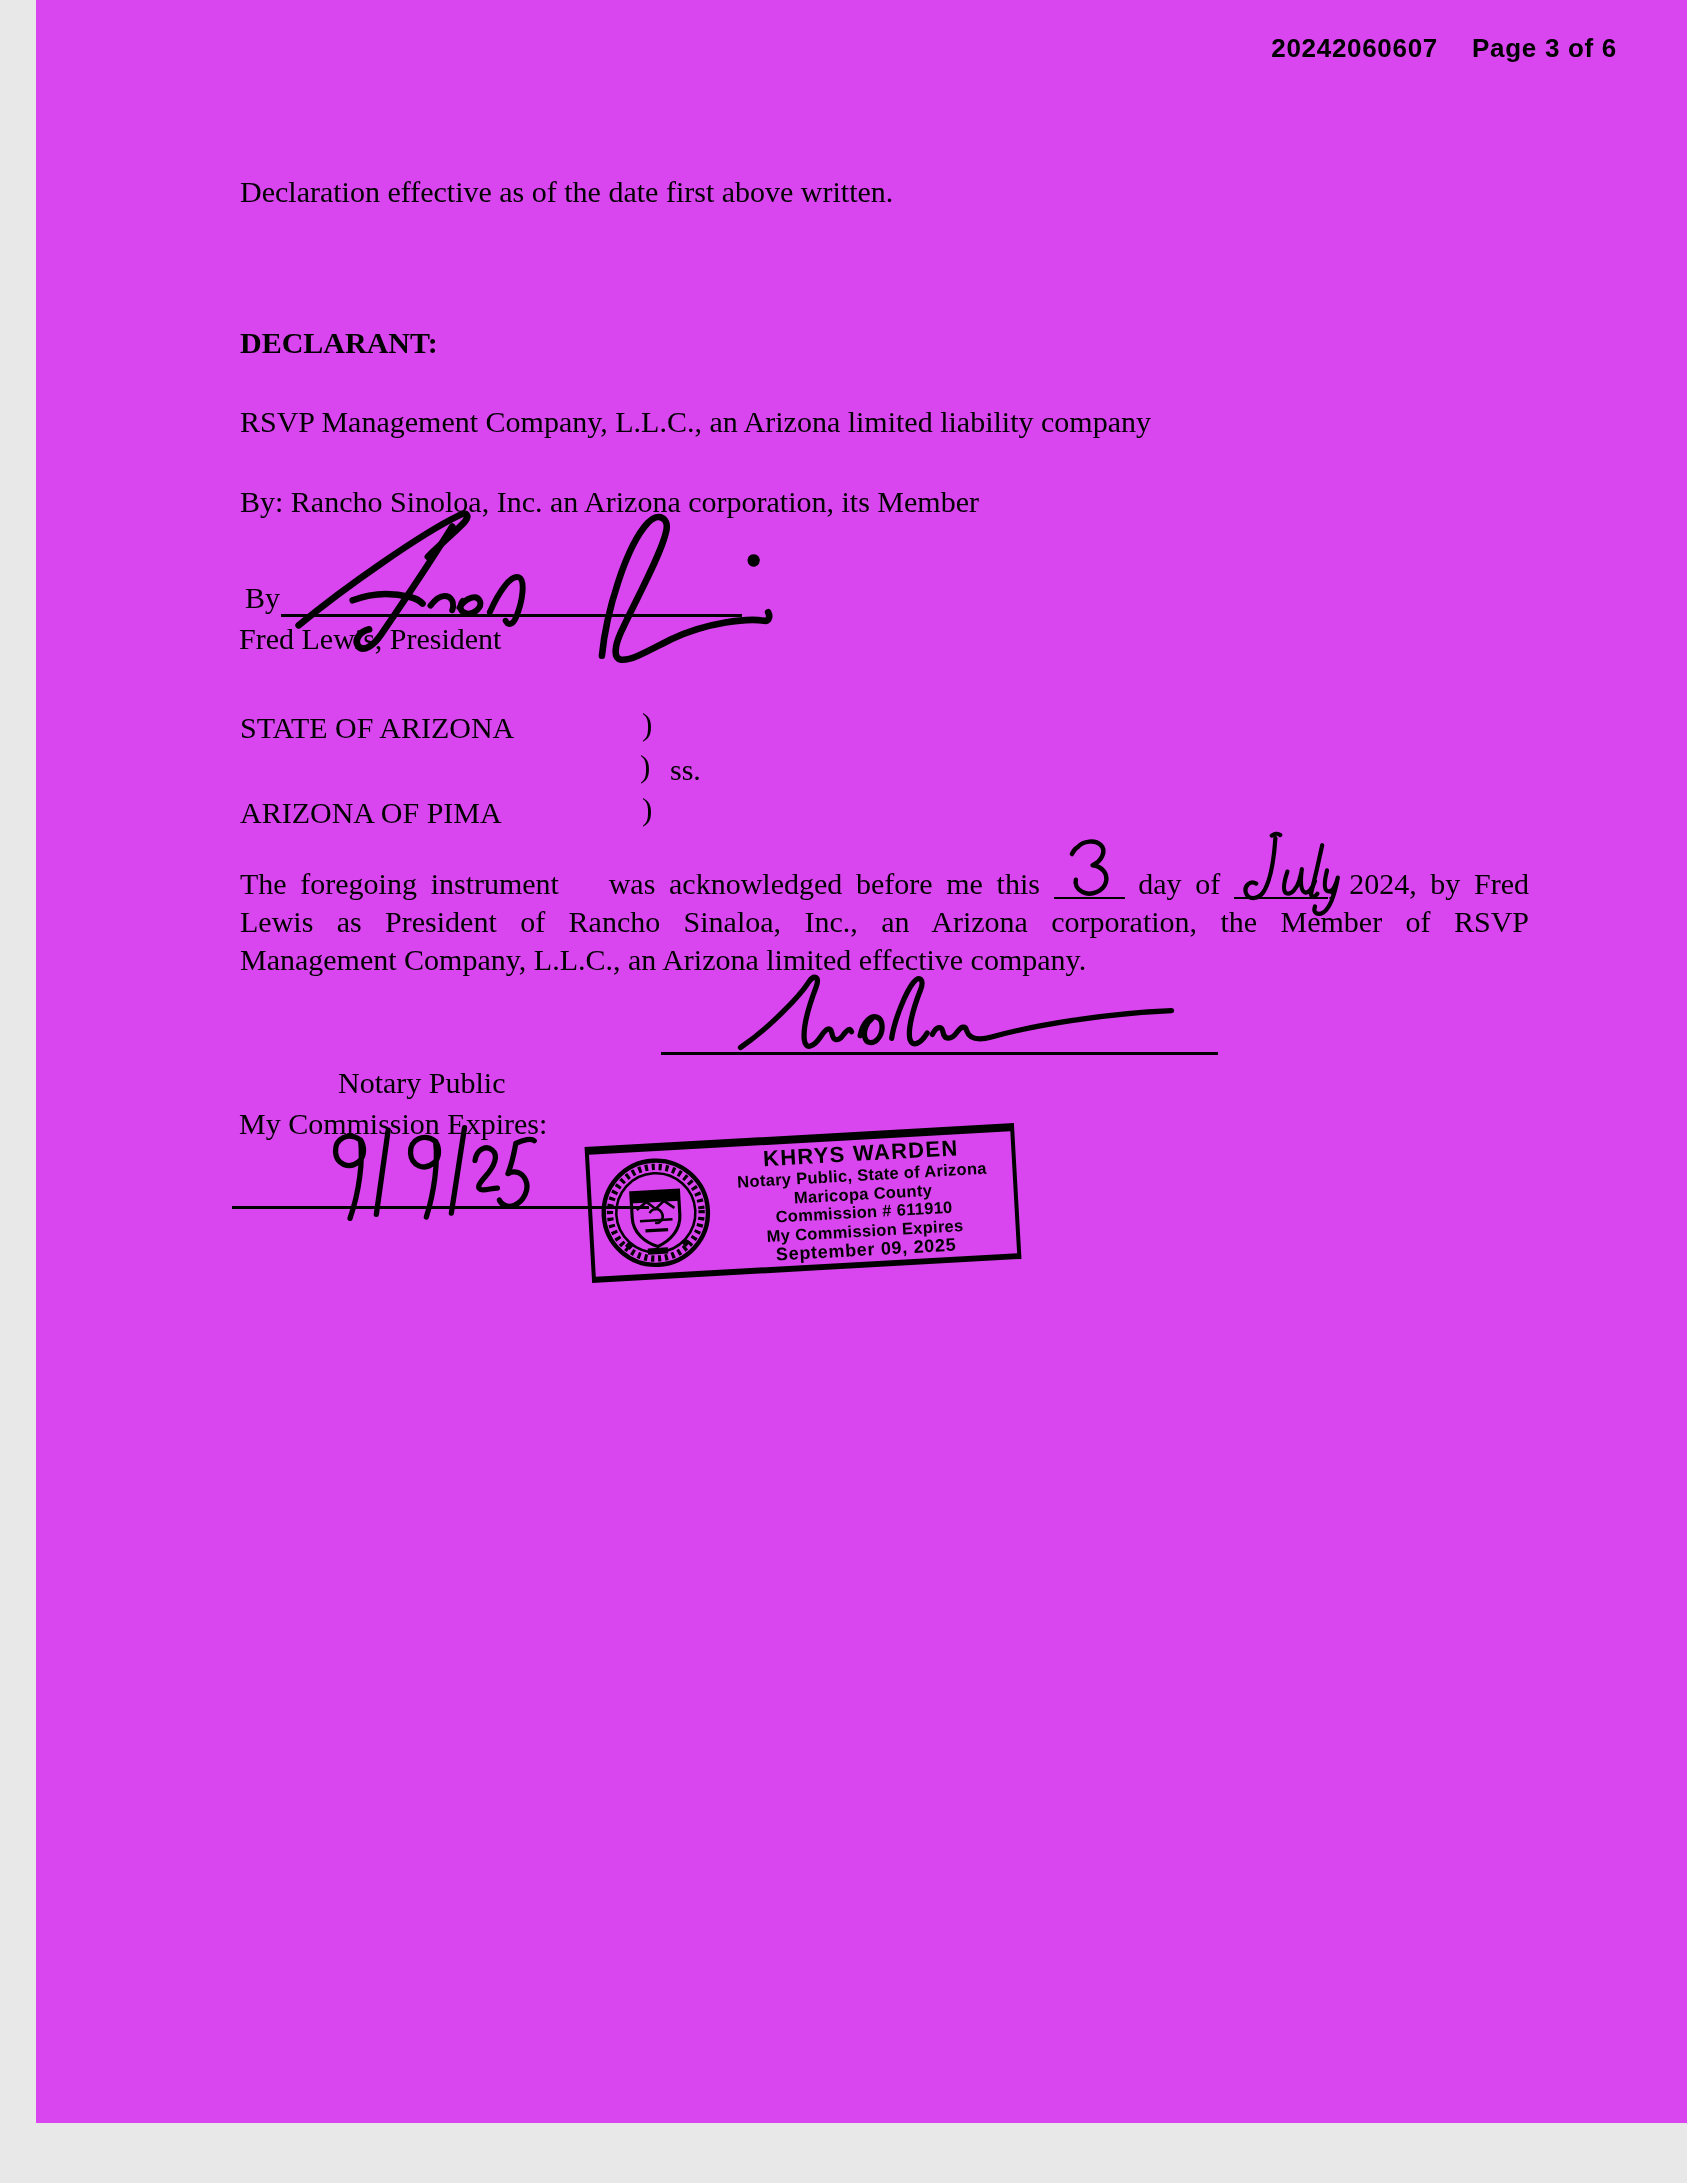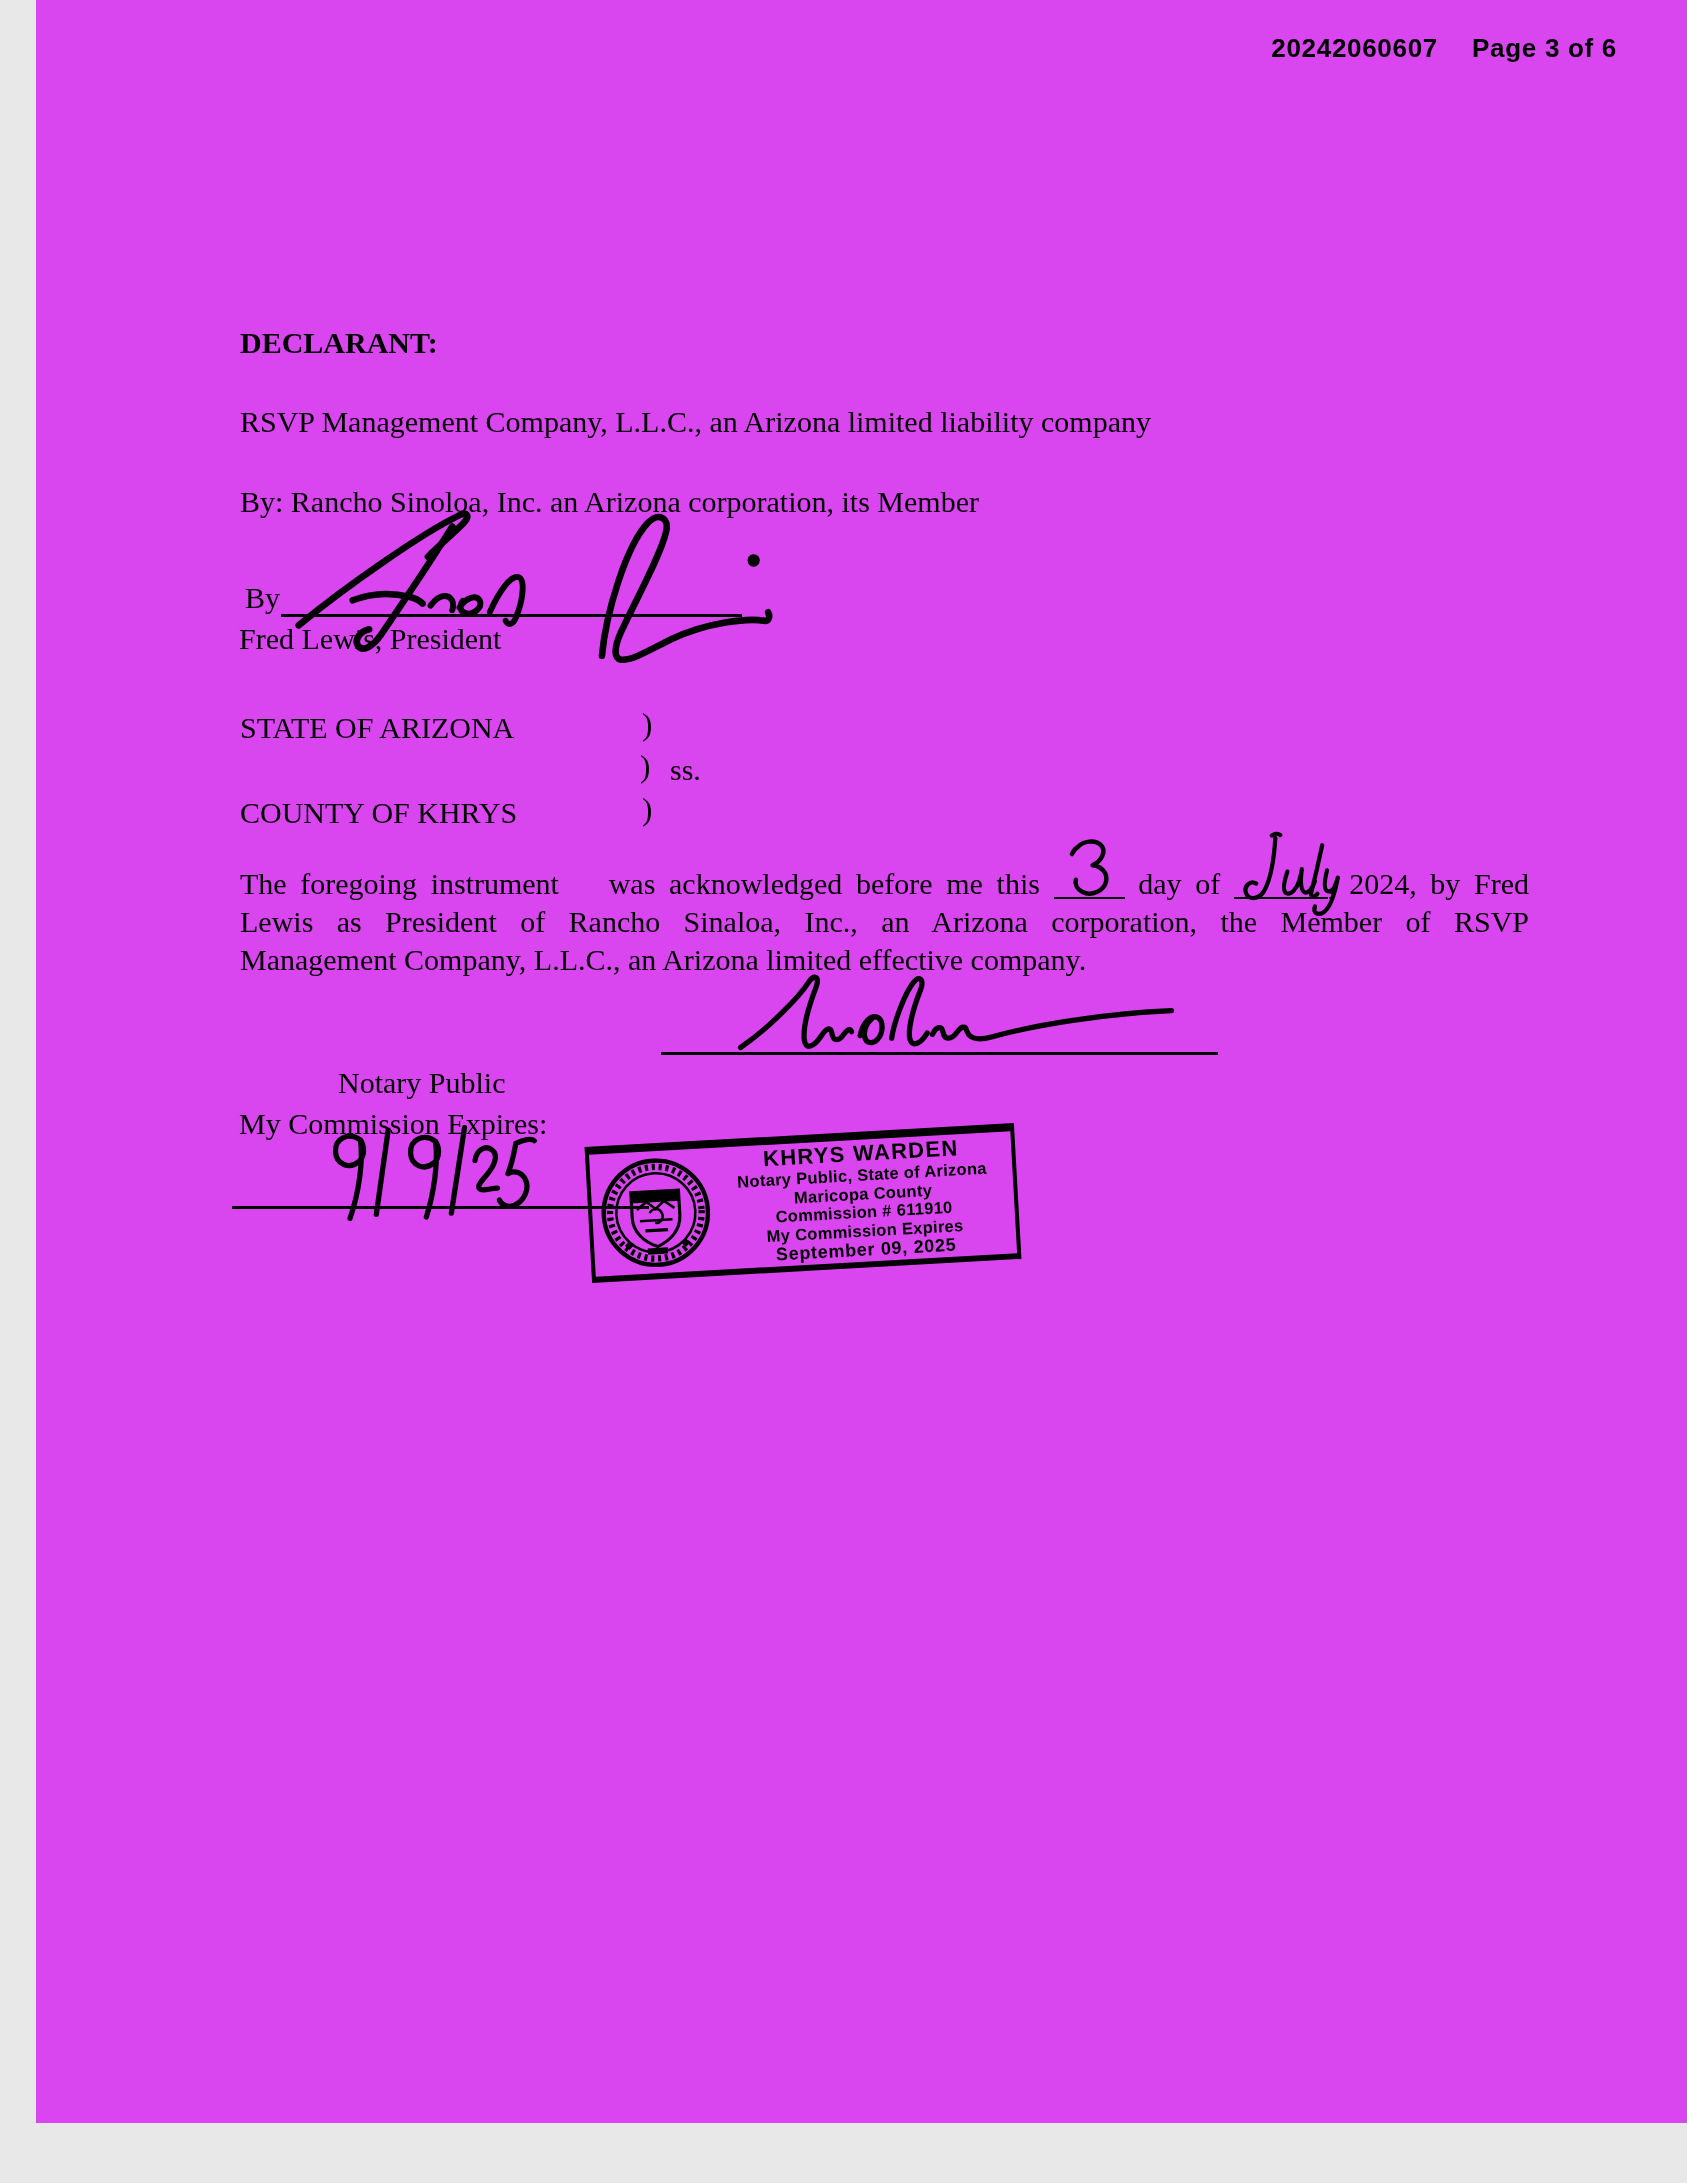--- a/index.html
+++ b/index.html
@@ -51,20 +51,21 @@
 </head>
 <body>
 
 <div class="page">
 
   <div class="abs hdr">
     <span>20242060607</span><span class="hdr-gap"></span><span>Page 3 of 6</span>
   </div>
 
   <div class="abs col bt" style="top:173px;">
+    <div>Declaration effective as of the date first above written.</div>
   </div>
 
   <div class="abs col bt bold" style="top:324px;font-size:30px;">DECLARANT:</div>
   <div class="abs col bt nowrap" style="top:403px;">RSVP Management Company, L.L.C., an Arizona limited liability company</div>
   <div class="abs col bt nowrap" style="top:483px;">By: Rancho Sinoloa, Inc. an Arizona corporation, its Member</div>
 
   <div class="abs bt" style="left:209px;top:579px;">By</div>
   <div class="abs rule" style="left:245px;top:614px;width:461px;"></div>
   <svg class="abs sig-layer" style="left:256px;top:500px;" width="488" height="165" viewBox="0 0 740 250" role="img" aria-label="Fred Lewis handwritten signature">
     <g class="hw" stroke-width="10">
@@ -86,21 +87,21 @@
 
   <div class="venue-row" style="top:711px;">
     <span class="venue-label">STATE OF ARIZONA</span>
     <span class="venue-paren">)</span>
   </div>
   <div class="venue-row" style="top:753px;">
     <span class="venue-paren" style="left:400px;">)</span>
     <span class="venue-ss">ss.</span>
   </div>
   <div class="venue-row" style="top:796px;">
-    <span class="venue-label">COUNTY OF KHRYS</span>
+    <span class="venue-label">ARIZONA OF PIMA</span>
     <span class="venue-paren">)</span>
   </div>
 
   <div class="abs col bt" style="top:865px;">
     <div class="just">
       <span>The foregoing instrument</span><span class="gap-inline"></span>
       <span>was acknowledged before me this</span>
       <span class="blank" style="width:71px;height:30px;">
         <svg style="left:9.2px;bottom:-4px;" width="53" height="66" viewBox="0 0 95 110" role="img" aria-label="3">
           <g class="hw" stroke-width="8">

